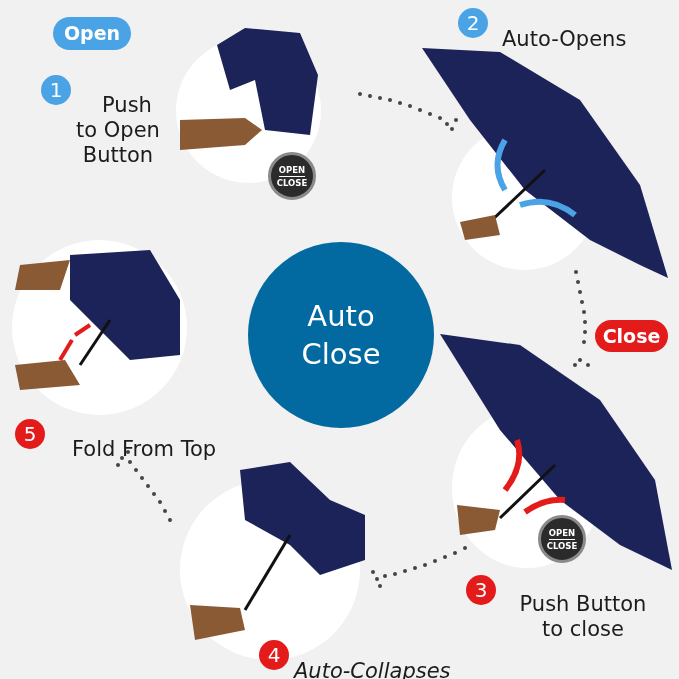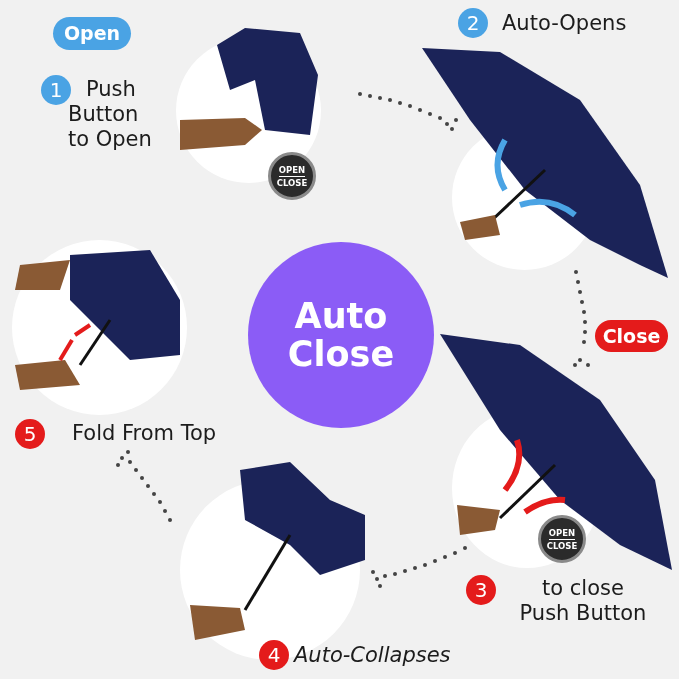--- a/index.html
+++ b/index.html
@@ -1,21 +1,21 @@
 <!DOCTYPE html>
 <html><head>
 <meta charset="utf-8">
 <style>
   html,body{margin:0;padding:0;}
   body{width:679px;height:679px;background:#f1f1f1;position:relative;overflow:hidden;font-family:"DejaVu Sans","Liberation Sans",sans-serif;}
   .photo{position:absolute;border-radius:50%;background:#fff;}
   .pill{position:absolute;color:#fff;font-weight:bold;border-radius:18px;text-align:center;font-family:"DejaVu Sans",sans-serif;}
   .num{position:absolute;width:30px;height:30px;border-radius:50%;color:#fff;font-size:20px;line-height:30px;text-align:center;font-family:"DejaVu Sans",sans-serif;}
-  .lbl{position:absolute;color:#1c1c1c;font-size:21px;line-height:25px;font-family:"DejaVu Sans",sans-serif;}
-  .center{position:absolute;left:248px;top:242px;width:186px;height:186px;border-radius:50%;background:#8b5cf6;color:#fff;font-weight:bold;font-size:35px;line-height:38px;text-align:center;display:flex;align-items:center;justify-content:center;}
+  .lbl{position:absolute;color:#1c1c1c;font-size:21px;line-height:25px;font-family:"DejaVu Sans",sans-serif;margin-top:16px;}
+  .center{position:absolute;left:248px;top:242px;width:186px;height:186px;border-radius:50%;background:#0369a1;color:#fff;font-weight:normal;font-size:29px;line-height:38px;text-align:center;display:flex;align-items:center;justify-content:center;}
   .btn{position:absolute;width:42px;height:42px;border-radius:50%;background:#2b2b2b;border:3px solid #8a8a8a;color:#fff;font-size:8.5px;font-weight:bold;display:flex;flex-direction:column;align-items:center;justify-content:center;line-height:10px;}
   .btn hr{width:26px;border:0;border-top:1px solid #fff;margin:1px 0;}
   svg{position:absolute;left:0;top:0;}
 </style>
 </head>
 <body>
 
 <div class="photo" style="left:176px;top:38px;width:145px;height:145px;"></div>
 <div class="photo" style="left:452px;top:125px;width:145px;height:145px;"></div>
 <div class="photo" style="left:12px;top:240px;width:175px;height:175px;"></div>
@@ -97,33 +97,33 @@
       <circle cx="122" cy="458" r="2"></circle>
       <circle cx="118" cy="465" r="2"></circle>
       <circle cx="128" cy="452" r="2"></circle>
   </g>
 </svg>
 
 <div class="pill" style="left:53px;top:17px;width:78px;height:33px;line-height:33px;font-size:19px;background:#4aa3e4;">Open</div>
 <div class="pill" style="left:595px;top:320px;width:73px;height:32px;line-height:32px;font-size:19px;background:#e41b1b;">Close</div>
 
 <div class="num" style="left:41px;top:75px;background:#4aa3e4;">1</div>
-<div class="lbl" style="left:68px;top:77px;width:100px;text-align:left;">
+<div class="lbl" style="left:68px;top:77px;width:100px;text-align:center;">
   <div style="margin-left:18px">Push</div>
+  <div>to Open</div>
   <div>Button</div>
-  <div>to Open</div>
 </div>
 
 <div class="num" style="left:458px;top:8px;background:#4aa3e4;">2</div>
 <div class="lbl" style="left:502px;top:11px;">Auto-Opens</div>
 
 <div class="num" style="left:466px;top:575px;background:#e41b1b;">3</div>
 <div class="lbl" style="left:508px;top:576px;width:150px;text-align:center;">
+  <div>Push Button</div>
   <div>to close</div>
-  <div>Push Button</div>
 </div>
 
 <div class="num" style="left:259px;top:640px;background:#e41b1b;">4</div>
 <div class="lbl" style="left:294px;top:643px;font-style:italic;">Auto-Collapses</div>
 
 <div class="num" style="left:15px;top:419px;background:#e41b1b;">5</div>
 <div class="lbl" style="left:72px;top:421px;">Fold From Top</div>
 
 <div class="center">
   <div>

